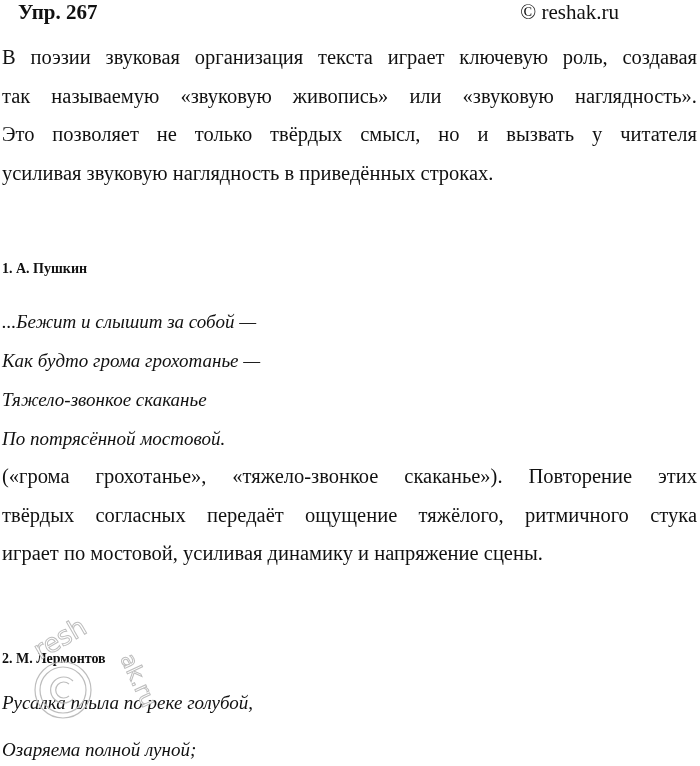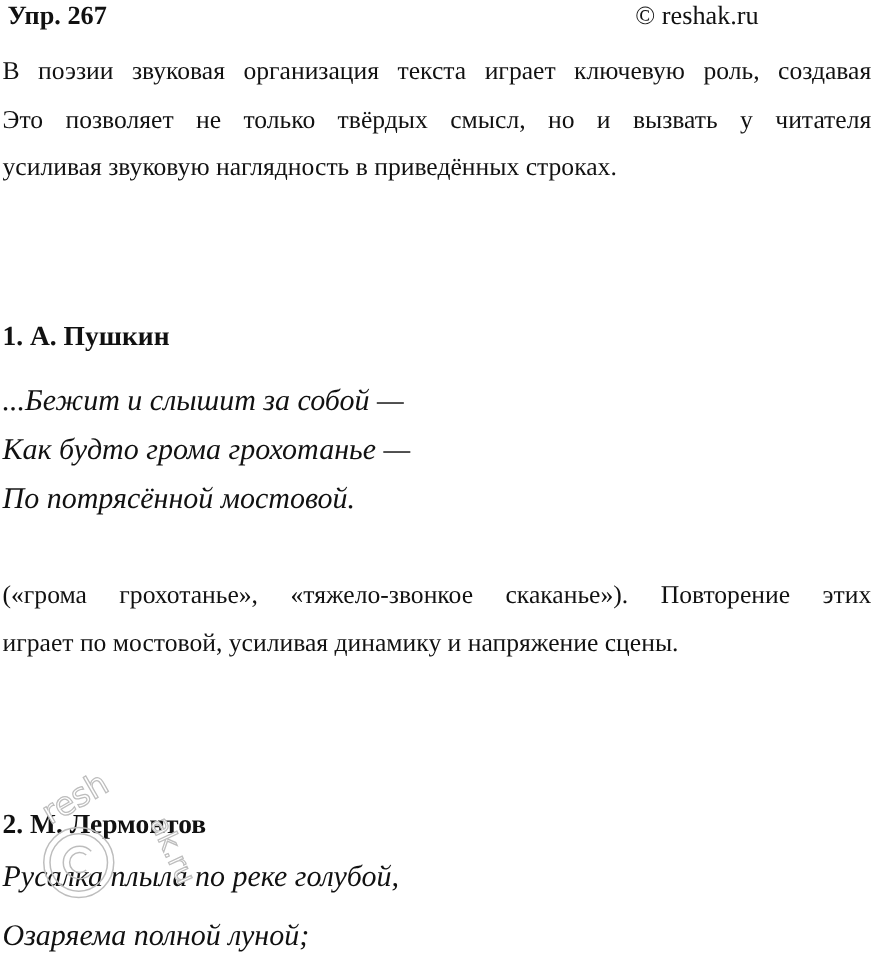--- a/index.html
+++ b/index.html
@@ -10,21 +10,21 @@
   body {
     width: 700px;
     height: 766px;
     overflow: hidden;
     position: relative;
     font-family: "Liberation Serif", "DejaVu Serif", serif;
     color: #111111;
   }
   .header {
     position: absolute;
-    left: 4px;
+    left: 16px;
     top: 0;
     width: 607px;
     height: 30px;
   }
   .ex-title {
     position: absolute;
     left: 2px;
     top: -1px;
     font-weight: bold;
     font-size: 21px;
@@ -53,29 +53,29 @@
     text-align-last: justify;
     white-space: nowrap;
   }
   .para .ln.last {
     text-align-last: left;
   }
   .section-heading {
     position: absolute;
     left: 2px;
     font-weight: bold;
-    font-size: 22px;
+    font-size: 14px;
     line-height: 26px;
     margin: 0;
   }
   .poem {
     position: absolute;
     left: 2px;
     font-style: italic;
-    font-size: 24px;
+    font-size: 19px;
     line-height: 39px;
     margin: 0;
   }
   .poem .ln { display: block; white-space: nowrap; }
   .watermark {
     position: absolute;
     left: 18px;
     top: 618px;
     width: 150px;
     height: 120px;
@@ -85,34 +85,37 @@
 </head>
 <body>
 
 <div class="header">
   <div class="ex-title">Упр. 267</div>
   <div class="copyright">© reshak.ru</div>
 </div>
 
 <div class="para" style="top:38px;">
   <span class="ln">В поэзии звуковая организация текста играет ключевую роль, создавая</span>
+  <span class="ln">так называемую «звуковую живопись» или «звуковую наглядность».</span>
   <span class="ln">Это позволяет не только твёрдых смысл, но и вызвать у читателя</span>
   <span class="ln last">усиливая звуковую наглядность в приведённых строках.</span>
 </div>
 
 <h2 class="section-heading" style="top:256px;">1. А. Пушкин</h2>
 
 <div class="poem" style="top:302px;">
   <span class="ln">...Бежит и слышит за собой —</span>
   <span class="ln">Как будто грома грохотанье —</span>
+  <span class="ln">Тяжело-звонкое скаканье</span>
   <span class="ln">По потрясённой мостовой.</span>
 </div>
 
 <div class="para" style="top:457px;">
   <span class="ln">(«грома грохотанье», «тяжело-звонкое скаканье»). Повторение этих</span>
+  <span class="ln">твёрдых согласных передаёт ощущение тяжёлого, ритмичного стука</span>
   <span class="ln last">играет по мостовой, усиливая динамику и напряжение сцены.</span>
 </div>
 
 <h2 class="section-heading" style="top:646px;">2. М. Лермонтов</h2>
 
 <div class="poem" style="top:683px;">
   <span class="ln">Русалка плыла по реке голубой,</span>
   <span class="ln" style="margin-top:8px;">Озаряема полной луной;</span>
 </div>
 

